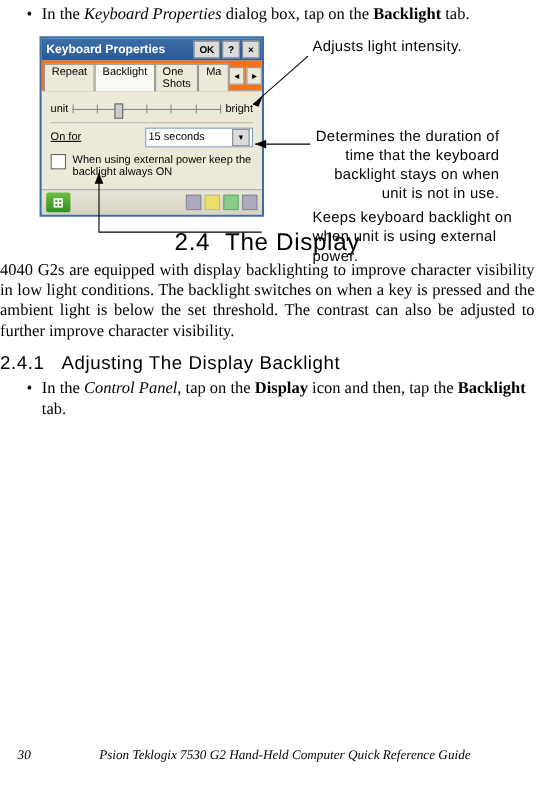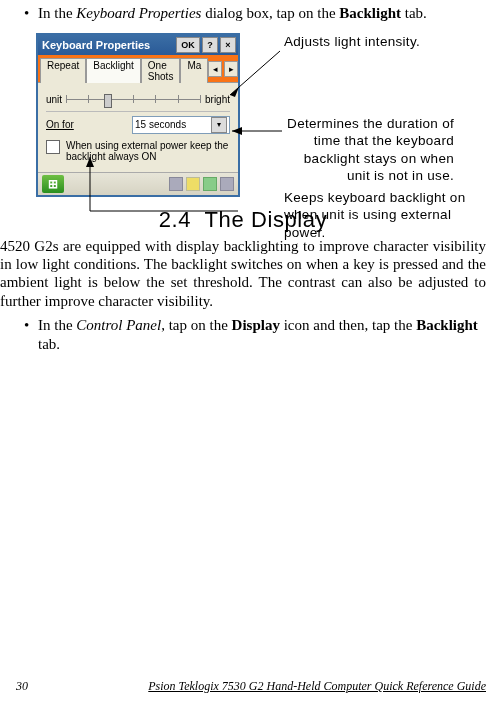--- a/index.html
+++ b/index.html
@@ -179,21 +179,21 @@
   .footer {
     position: absolute;
     bottom: 22px;
     left: 0; right: 14px;
     display: flex;
     align-items: baseline;
     font-style: italic;
     font-size: 12px;
   }
   .footer .pg { width: 28px; text-align:right; padding-right:4px;}
-  .footer .src { flex:1; text-align:right;text-decoration:underline; }
+  .footer .src { flex:1; text-align:center; }
   svg.leader { position:absolute; overflow:visible; pointer-events:none; }
 </style>
 </head>
 <body>
 
 <div class="page">
 
   <div class="bullet-para">
     <span class="bullet-dot">•</span>
     <span>
@@ -282,22 +282,25 @@
         <polyline points="0,0 0,54 148,54" fill="none" stroke="#000" stroke-width="1"></polyline>
         <polygon points="0,0 -4,10 4,10" fill="#000"></polygon>
       </svg>
       <div class="anno" style="left:44px; top:156px; width:200px;">Keeps keyboard backlight on when unit is using external power.</div>
     </div>
   </div>
 
   <div class="h2">
     <span>2.4</span>&nbsp;&nbsp;<span>The Display</span>
   </div>
-  <div class="body-para">4520 G2s are equipped with display backlighting to improve character visibility in low light conditions. The backlight switches on when a key is pressed and the ambient light is below the set threshold. The contrast can also be adjusted to further improve character visibility.</div>
-
+  <div class="body-para">4040 G2s are equipped with display backlighting to improve character visibility in low light conditions. The backlight switches on when a key is pressed and the ambient light is below the set threshold. The contrast can also be adjusted to further improve character visibility.</div>
+
+  <div class="h3">
+    <span>2.4.1</span>&nbsp;&nbsp;&nbsp;<span>Adjusting The Display Backlight</span>
+  </div>
 
   <div class="bullet-para">
     <span class="bullet-dot">•</span>
     <span>
       <span>In the </span><i>Control Panel</i><span>, tap on the </span><b>Display</b><span> icon and then, tap the </span><b>Backlight</b><span> tab.</span>
     </span>
   </div>
 
 </div>
 

